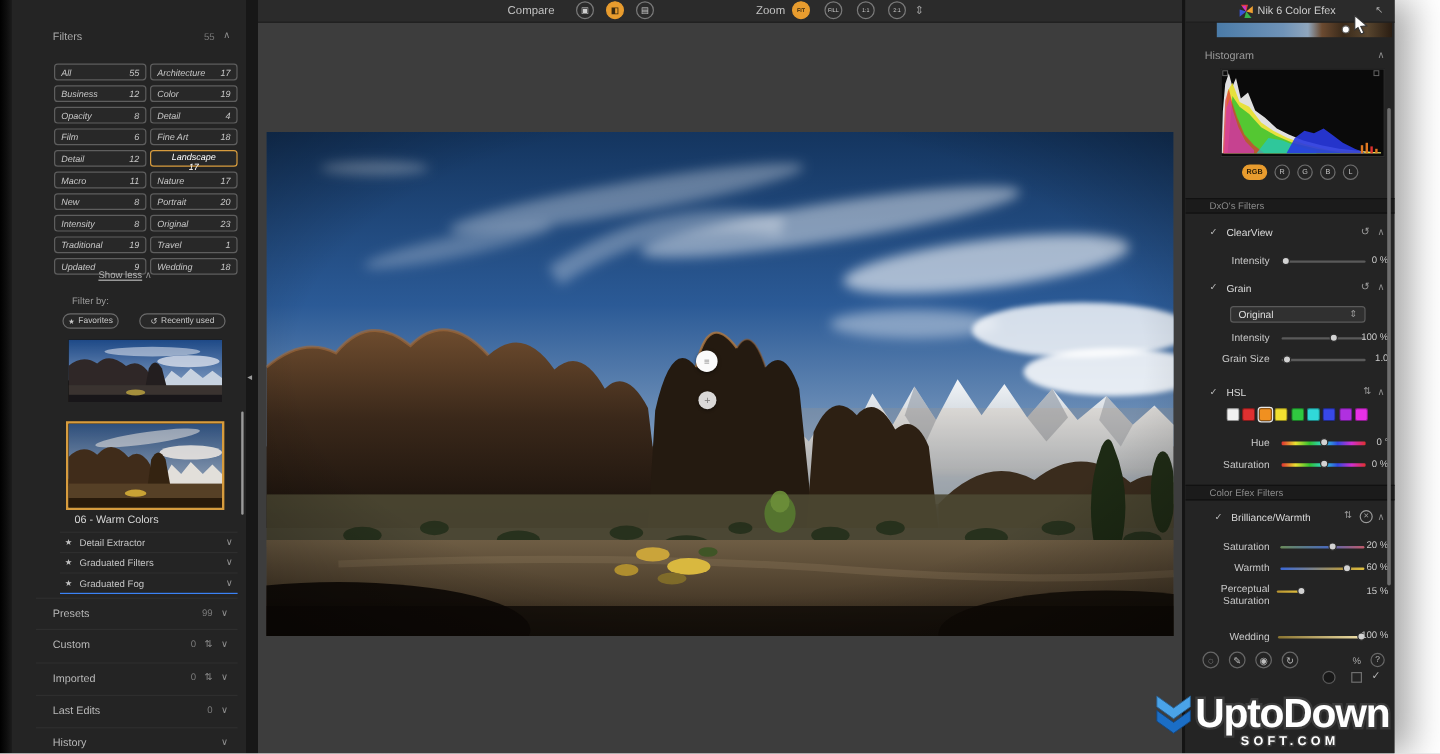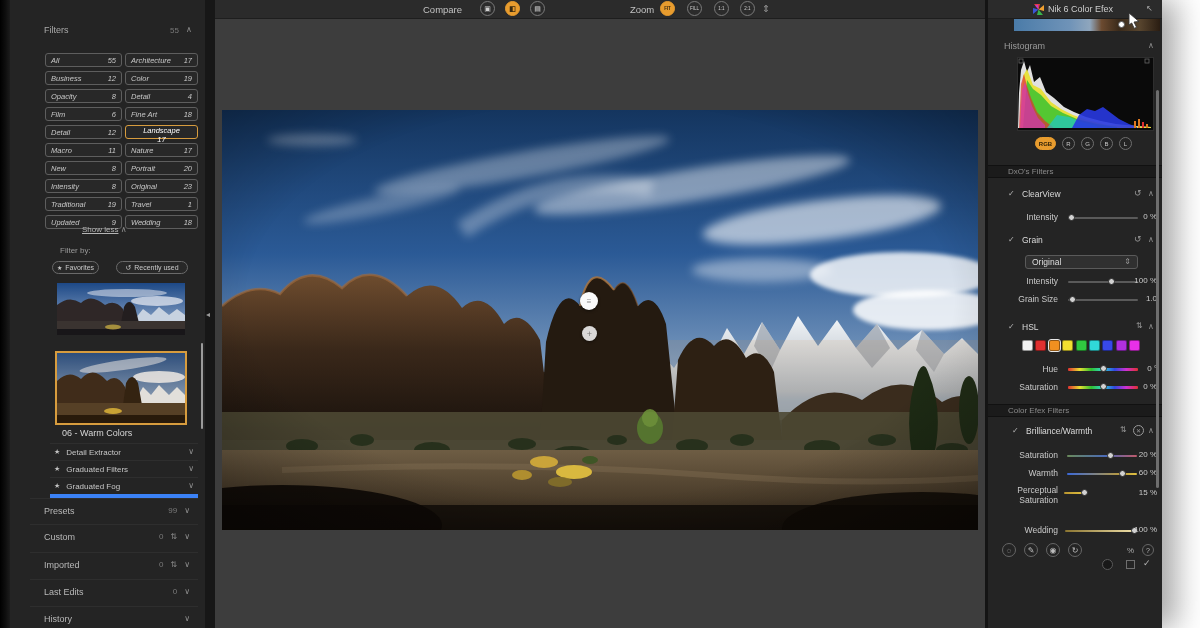--- a/index.html
+++ b/index.html
@@ -17,21 +17,21 @@
   .chip.active{border-color:#d79c3e;color:#fff;flex-direction:column;}
   .showless{left:82px;top:225px;font-size:8px;color:#b5b5b5;}
   .showless u{text-decoration:underline;}
   .filterby{left:60px;top:246px;font-size:8px;color:#9a9a9a;}
   .pillbtn{height:13px;border:1px solid #6a6a6a;border-radius:7px;display:flex;align-items:center;justify-content:center;gap:3px;color:#c9c9c9;font-size:7px;background:rgba(255,255,255,0.02);box-sizing:border-box;}
   .thumb{overflow:hidden;background:#111;}
   .thumb.sel{border:2px solid #d79c3e;}
   .thumb-label{font-size:9px;color:#d6d6d6;}
   .tools{left:50px;top:443px;width:148px;}
   .tool{display:flex;align-items:center;gap:6px;height:16px;border-top:1px solid #2e2e2e;padding:0 4px;}
-  .tool:last-child{border-bottom:4px solid #3b82f6;}
+  .tool:last-child{border-bottom:1px solid #3b82f6;}
   .tool .star{font-size:7px;color:#c2c2c2;}
   .tool .tlabel{flex:1;font-size:8px;color:#c6c6c6;}
   .hr{position:absolute;left:30px;width:168px;height:1px;background:#2e2e2e;}
   .sec{position:absolute;left:30px;width:168px;height:17px;display:flex;align-items:center;padding:0 8px 0 14px;box-sizing:border-box;}
   .sec .slabel{flex:1;font-size:9px;color:#b8b8b8;}
   .sec .cnt{font-size:8px;color:#7a7a7a;margin-right:7px;}
   .sec .ud{font-size:8px;color:#8a8a8a;margin-right:7px;}
   .sb-scroll{left:201px;top:343px;width:2px;height:86px;background:#9a9a9a;border-radius:1px;}
   .divider-l{left:205px;top:0;width:10px;height:628px;background:#171717;}
   .divider-r{left:985px;top:0;width:3px;height:628px;background:#141414;}
@@ -576,13 +576,23 @@
     <span class="icbtn" style="left:1142px;top:544px;width:12px;height:12px;font-size:7px">
         <span>?</span>
       </span>
     <span class="a" style="left:1102px;top:559px;width:11px;height:11px;border-radius:50%;background:#181818;border:1px solid #5a5a5a;box-sizing:border-box"></span>
     <span class="a" style="left:1126px;top:560px;width:9px;height:9px;border:1px solid #6e6e6e;box-sizing:border-box"></span>
     <span class="a" style="left:1143px;top:558px;font-size:9px;color:#b5b5b5">✓</span>
 
     <div class="a rp-scroll"></div>
   </div>
 
+  <div class="a wm">
+    <svg width="205" height="62" viewBox="0 0 205 62">
+      <g>
+        <path d="M4,16 L18,26 L32,16 L32,25 L18,35 L4,25 Z" fill="#4aa3e8" stroke="#2a5f8f" stroke-width="0.8"></path>
+        <path d="M4,28 L18,38 L32,28 L32,37 L18,47 L4,37 Z" fill="#1b6ec6" stroke="#14477f" stroke-width="0.8"></path>
+      </g>
+      <text x="36" y="42" font-family="Liberation Sans, sans-serif" font-size="34" font-weight="bold" letter-spacing="-1" fill="#ffffff" stroke="#3a3a3a" stroke-width="4" paint-order="stroke">UptoDown</text>
+      <text x="74" y="57" font-family="Liberation Sans, sans-serif" font-size="10.5" font-weight="bold" letter-spacing="3.5" fill="#ffffff" stroke="#3a3a3a" stroke-width="2.5" paint-order="stroke">SOFT.COM</text>
+    </svg>
+  </div>
 </div>
 
 </body></html>

